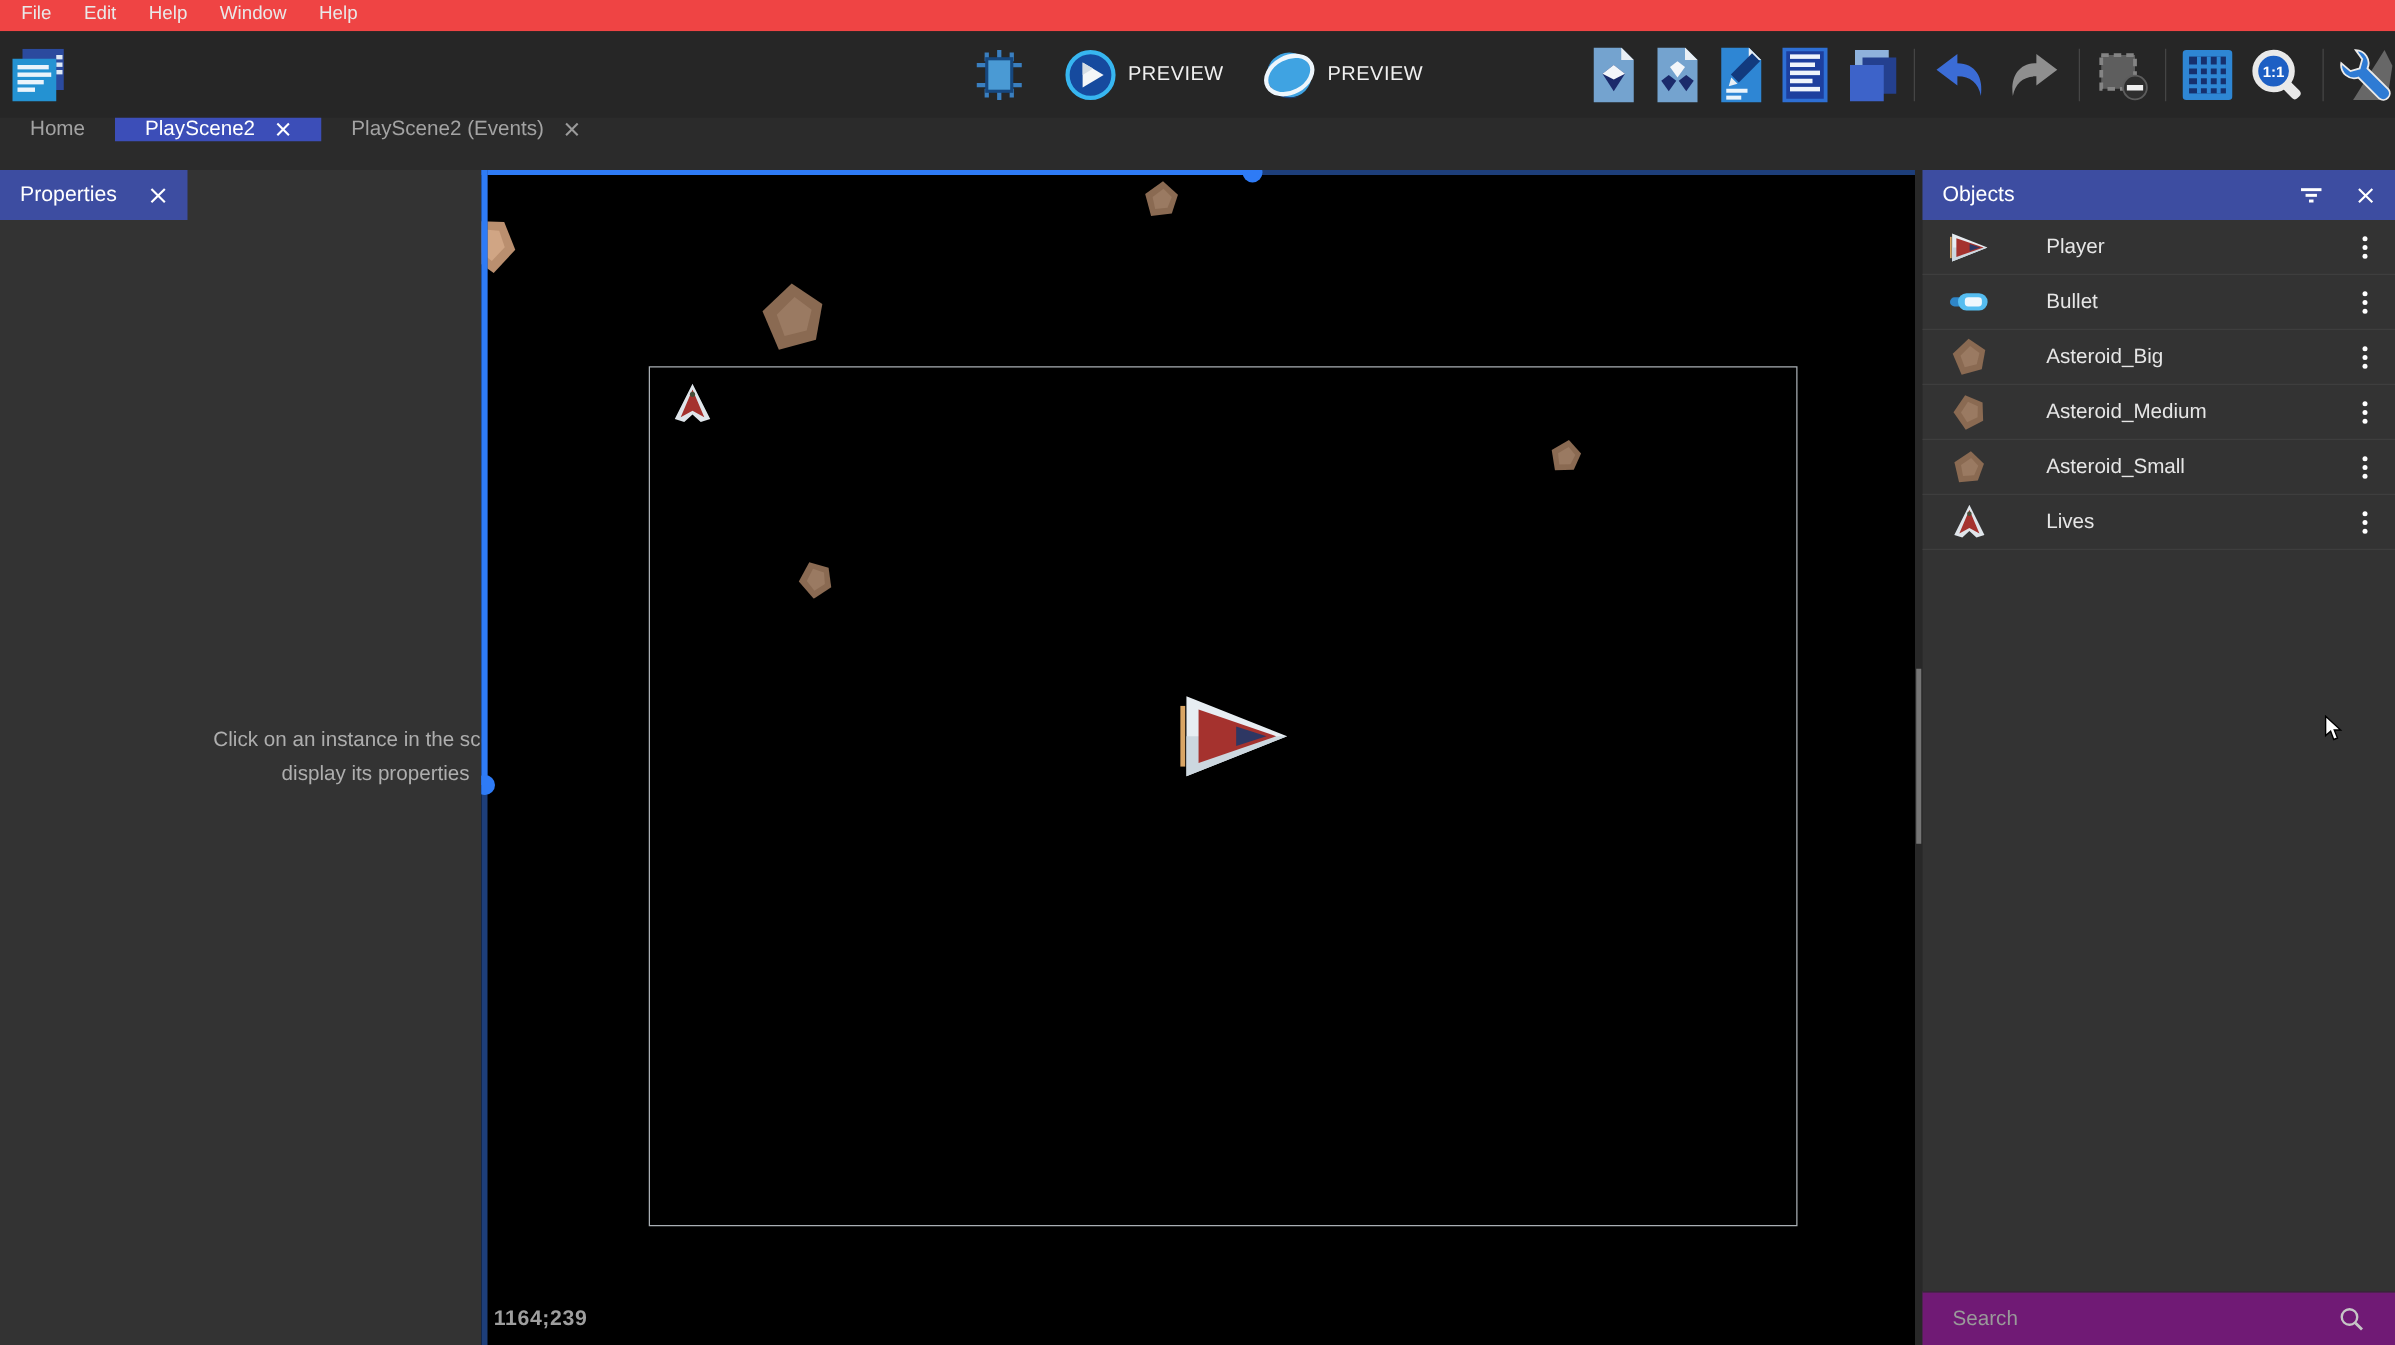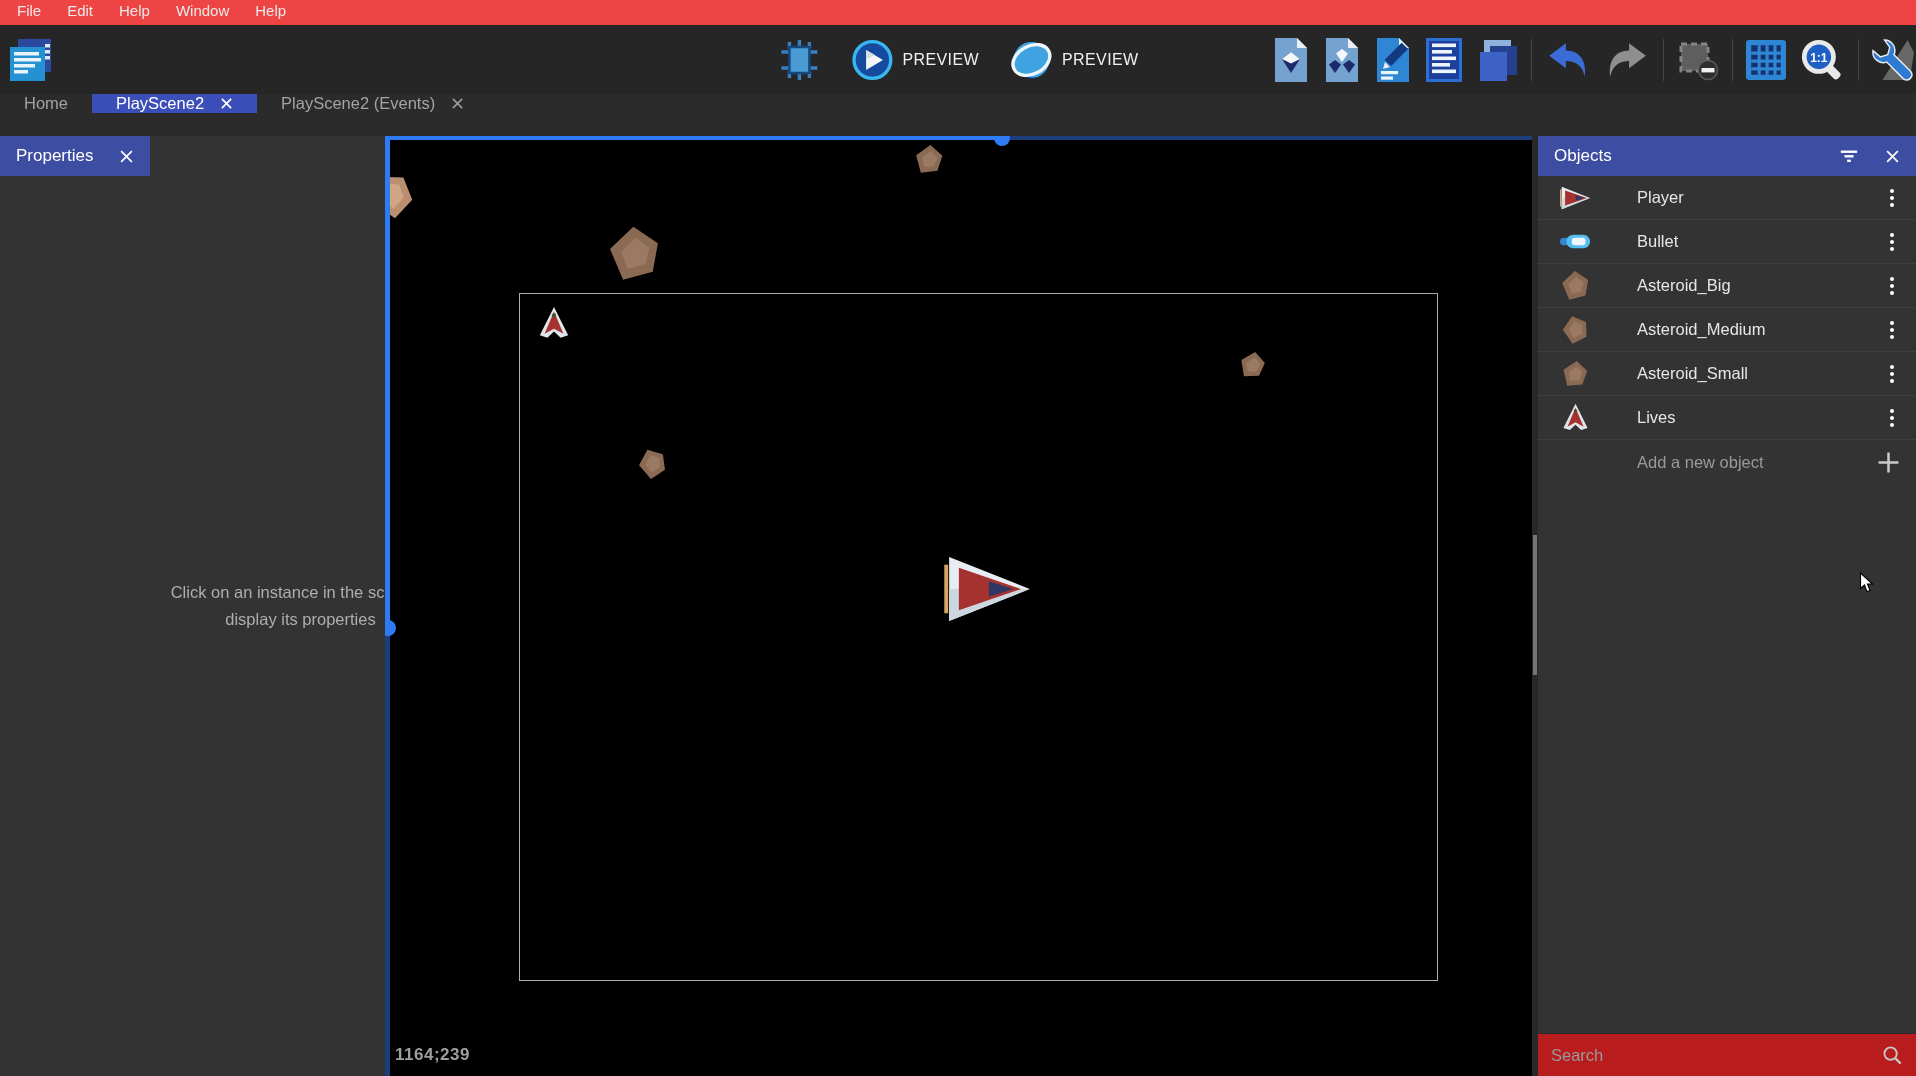--- a/index.html
+++ b/index.html
@@ -73,22 +73,22 @@
   .obj-row { height:44px; display:flex; align-items:center; padding:0 14px 0 20px;
     border-bottom:1px solid #3e3e3e; cursor:pointer; position:relative; }
   .obj-icon { width:34px; display:flex; align-items:center; justify-content:center; }
   .obj-label { margin-left:45px; color:#e6e6e6; font-size:16.5px; }
   .kebab { position:absolute; right:18px; top:50%; transform:translateY(-50%); display:flex;
     flex-direction:column; gap:3px; padding:4px; cursor:pointer; }
   .kebab i { width:4px; height:4px; border-radius:50%; background:#ffffff; display:block; }
   .add-row { height:44px; display:flex; align-items:center; padding:0 16px 0 20px; cursor:pointer; }
   .add-label { margin-left:79px; color:#9a9a9a; font-size:16.5px; flex:1; }
   .objs-spacer { flex:1; }
-  .searchbar { height:43px; background:#b91c1c; border-top:1px solid #2a2a2a; display:flex;
-    align-items:center; padding:0 13px; flex:0 0 auto; }
+  .searchbar { height:43px; background:#701a75; border-top:1px solid #2a2a2a; display:flex;
+    align-items:center; padding:0 24px; flex:0 0 auto; }
   .searchbar input { flex:1; background:transparent; border:none; outline:none;
     color:#dddddd; font-size:16.5px; font-family:"Liberation Sans",sans-serif; }
   .searchbar input::placeholder { color:#9a9a9a; }
   .mouse-cursor { position:absolute; left:321px; top:436px; pointer-events:none; }
 </style>
 </head>
 <body>
 
 <svg width="0" height="0" style="position:absolute">
   <defs>
@@ -442,26 +442,20 @@
             </svg>
           </span>
         <span class="obj-label">Lives</span>
         <span class="kebab">
             <i></i>
             <i></i>
             <i></i>
           </span>
       </div>
 
-      <div class="add-row">
-        <span class="add-label">Add a new object</span>
-        <svg width="23" height="23" viewBox="0 0 22 22">
-          <path d="M11 1.5 V20.5 M1.5 11 H20.5" stroke="#c9c9c9" stroke-width="2.4" fill="none"></path>
-        </svg>
-      </div>
 
       <div class="objs-spacer"></div>
 
       <svg class="mouse-cursor" width="15" height="21" viewBox="0 0 15 21">
         <path d="M1.5 1 L1.5 16.5 L5.5 13 L8 19.6 L11 18.4 L8.4 12 L13.5 12 Z" fill="#ffffff" stroke="#000000" stroke-width="1.1"></path>
       </svg>
 
       <div class="searchbar">
         <input type="text" placeholder="Search" style="">
         <svg width="21" height="21" viewBox="0 0 22 22">

